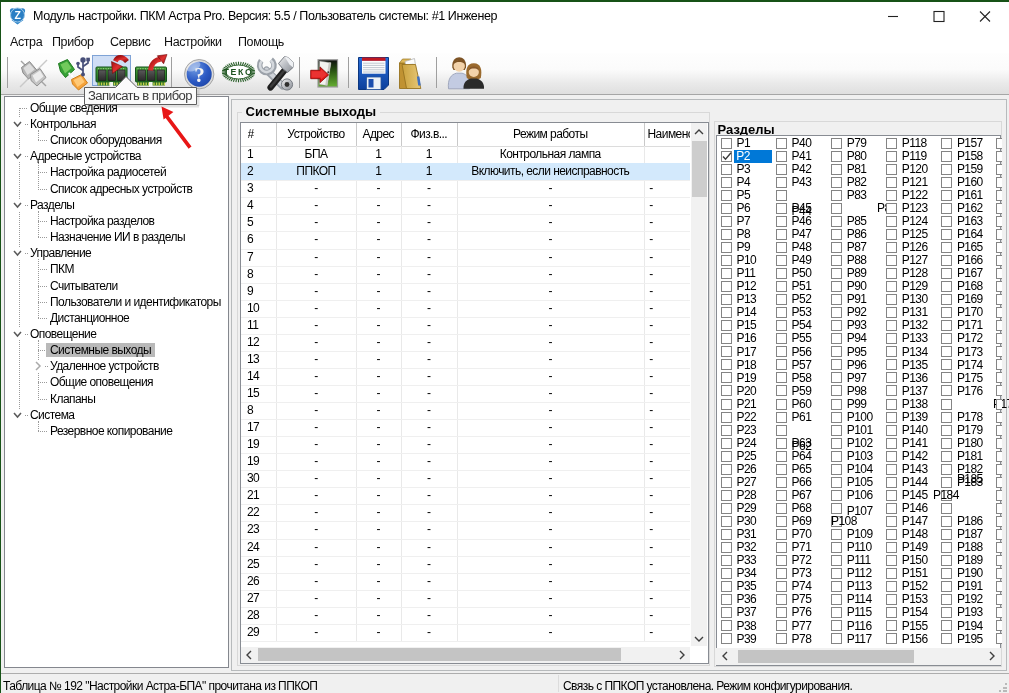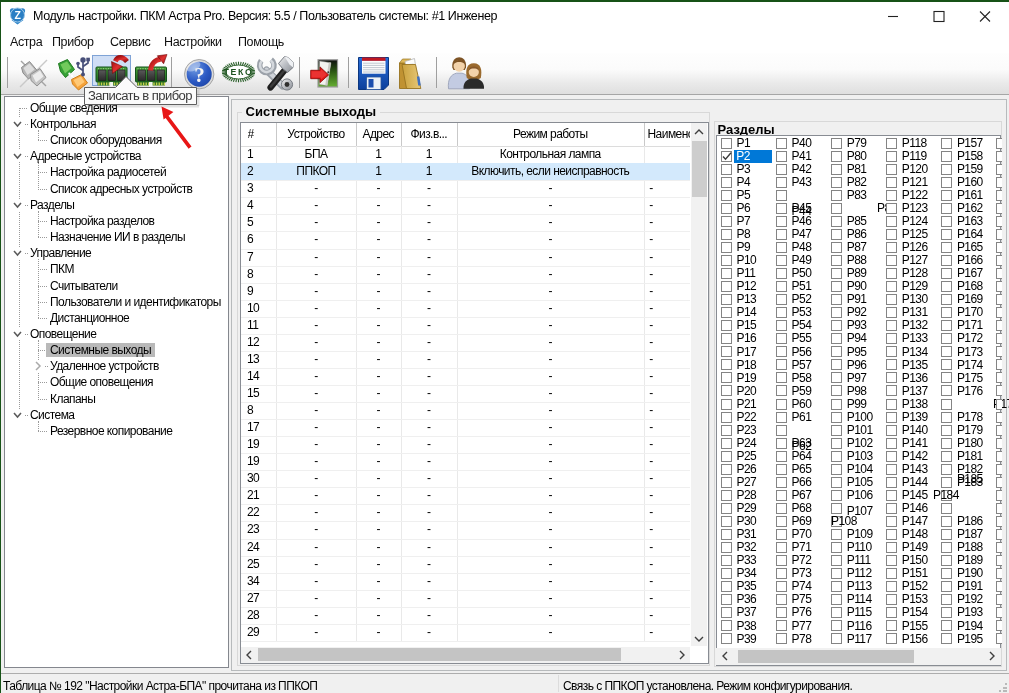--- a/index.html
+++ b/index.html
@@ -575,21 +575,21 @@
 <div class="cell" style="left:457px;top:538.51px;width:186.5px">-</div>
 <div class="cell" style="left:644px;top:538.51px;width:14px">-</div>
 <div class="rowline" style="left:240.5px;top:555.57px;width:449.5px"></div>
 <div class="cell" style="left:247px;top:555.57px;width:20px;text-align:left">25</div>
 <div class="cell" style="left:276px;top:555.57px;width:80px">-</div>
 <div class="cell" style="left:356px;top:555.57px;width:44.5px">-</div>
 <div class="cell" style="left:400.5px;top:555.57px;width:56.5px">-</div>
 <div class="cell" style="left:457px;top:555.57px;width:186.5px">-</div>
 <div class="cell" style="left:644px;top:555.57px;width:14px">-</div>
 <div class="rowline" style="left:240.5px;top:572.63px;width:449.5px"></div>
-<div class="cell" style="left:247px;top:572.63px;width:20px;text-align:left">34</div>
+<div class="cell" style="left:247px;top:572.63px;width:20px;text-align:left">26</div>
 <div class="cell" style="left:276px;top:572.63px;width:80px">-</div>
 <div class="cell" style="left:356px;top:572.63px;width:44.5px">-</div>
 <div class="cell" style="left:400.5px;top:572.63px;width:56.5px">-</div>
 <div class="cell" style="left:457px;top:572.63px;width:186.5px">-</div>
 <div class="cell" style="left:644px;top:572.63px;width:14px">-</div>
 <div class="rowline" style="left:240.5px;top:589.68px;width:449.5px"></div>
 <div class="cell" style="left:247px;top:589.68px;width:20px;text-align:left">27</div>
 <div class="cell" style="left:276px;top:589.68px;width:80px">-</div>
 <div class="cell" style="left:356px;top:589.68px;width:44.5px">-</div>
 <div class="cell" style="left:400.5px;top:589.68px;width:56.5px">-</div>

